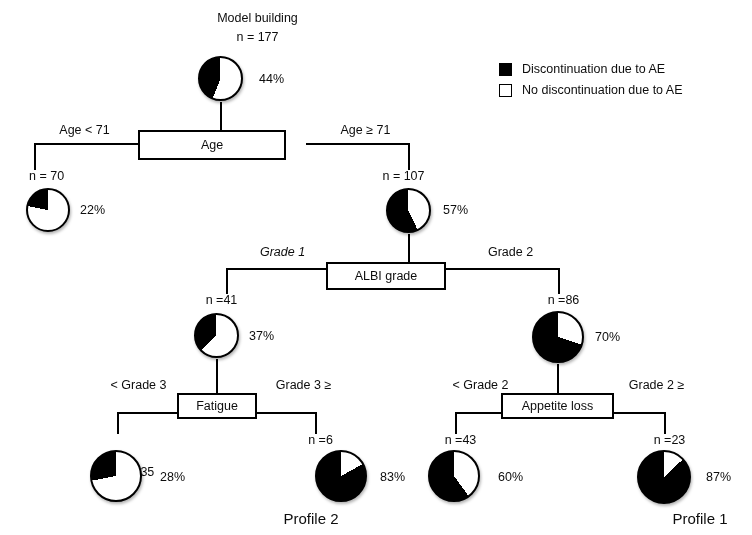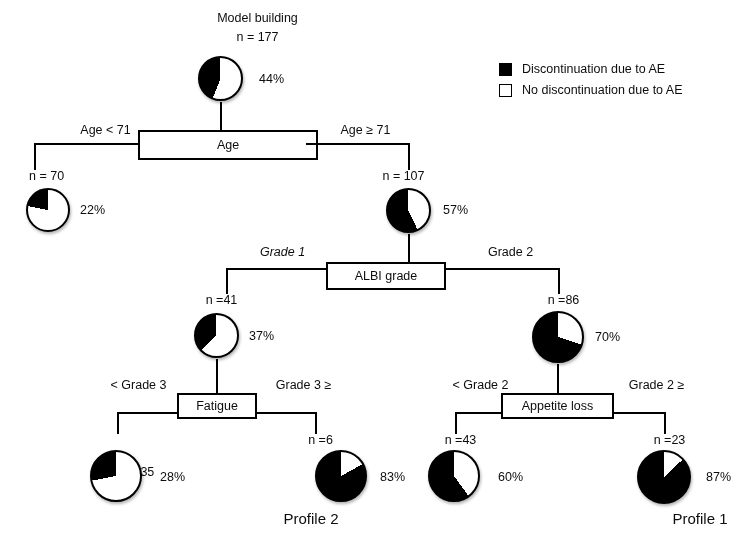--- a/index.html
+++ b/index.html
@@ -99,25 +99,25 @@
     </div>
   </div>
 
   <div class="lbl center" style="left:252px; top:12px;">Model building</div>
   <div class="lbl center" style="left:252px; top:31px;">n = 177</div>
   <div class="pie" id="pie-root" style="left: 198px; top: 56px; width: 45px; height: 45px; background: conic-gradient(rgb(255, 255, 255) 0deg, rgb(255, 255, 255) 201.6deg, rgb(0, 0, 0) 201.6deg, rgb(0, 0, 0) 360deg);"></div>
   <div class="pct" style="left:259px; top:72px;">44%</div>
 
   <div class="line" style="left:220px; top:102px; width:2px; height:28px;"></div>
 
-  <div class="node-box" style="left:138px; top:130px; width:180px; height:30px;">Age</div>
+  <div class="node-box" style="left:138px; top:130px; width:148px; height:30px;">Age</div>
 
   <div class="line" style="left:34px; top:143px; width:104px; height:2px;"></div>
   <div class="line" style="left:34px; top:143px; width:2px; height:27px;"></div>
-  <div class="lbl center" style="left:100px; top:124px;">Age  &lt; 71</div>
+  <div class="lbl center" style="left:79px; top:124px;">Age  &lt; 71</div>
 
   <div class="line" style="left:306px; top:143px; width:104px; height:2px;"></div>
   <div class="line" style="left:408px; top:143px; width:2px; height:27px;"></div>
   <div class="lbl center" style="left:360px; top:124px;">Age ≥ 71</div>
 
   <div class="lbl" style="left:18px; top:170px;">n = 70</div>
   <div class="pie" id="pie-age-left" style="left: 26px; top: 188px; width: 44px; height: 44px; background: conic-gradient(rgb(255, 255, 255) 0deg, rgb(255, 255, 255) 280.8deg, rgb(0, 0, 0) 280.8deg, rgb(0, 0, 0) 360deg);"></div>
   <div class="pct" style="left:80px; top:203px;">22%</div>
 
   <div class="lbl center" style="left:398px; top:170px;">n = 107</div>

